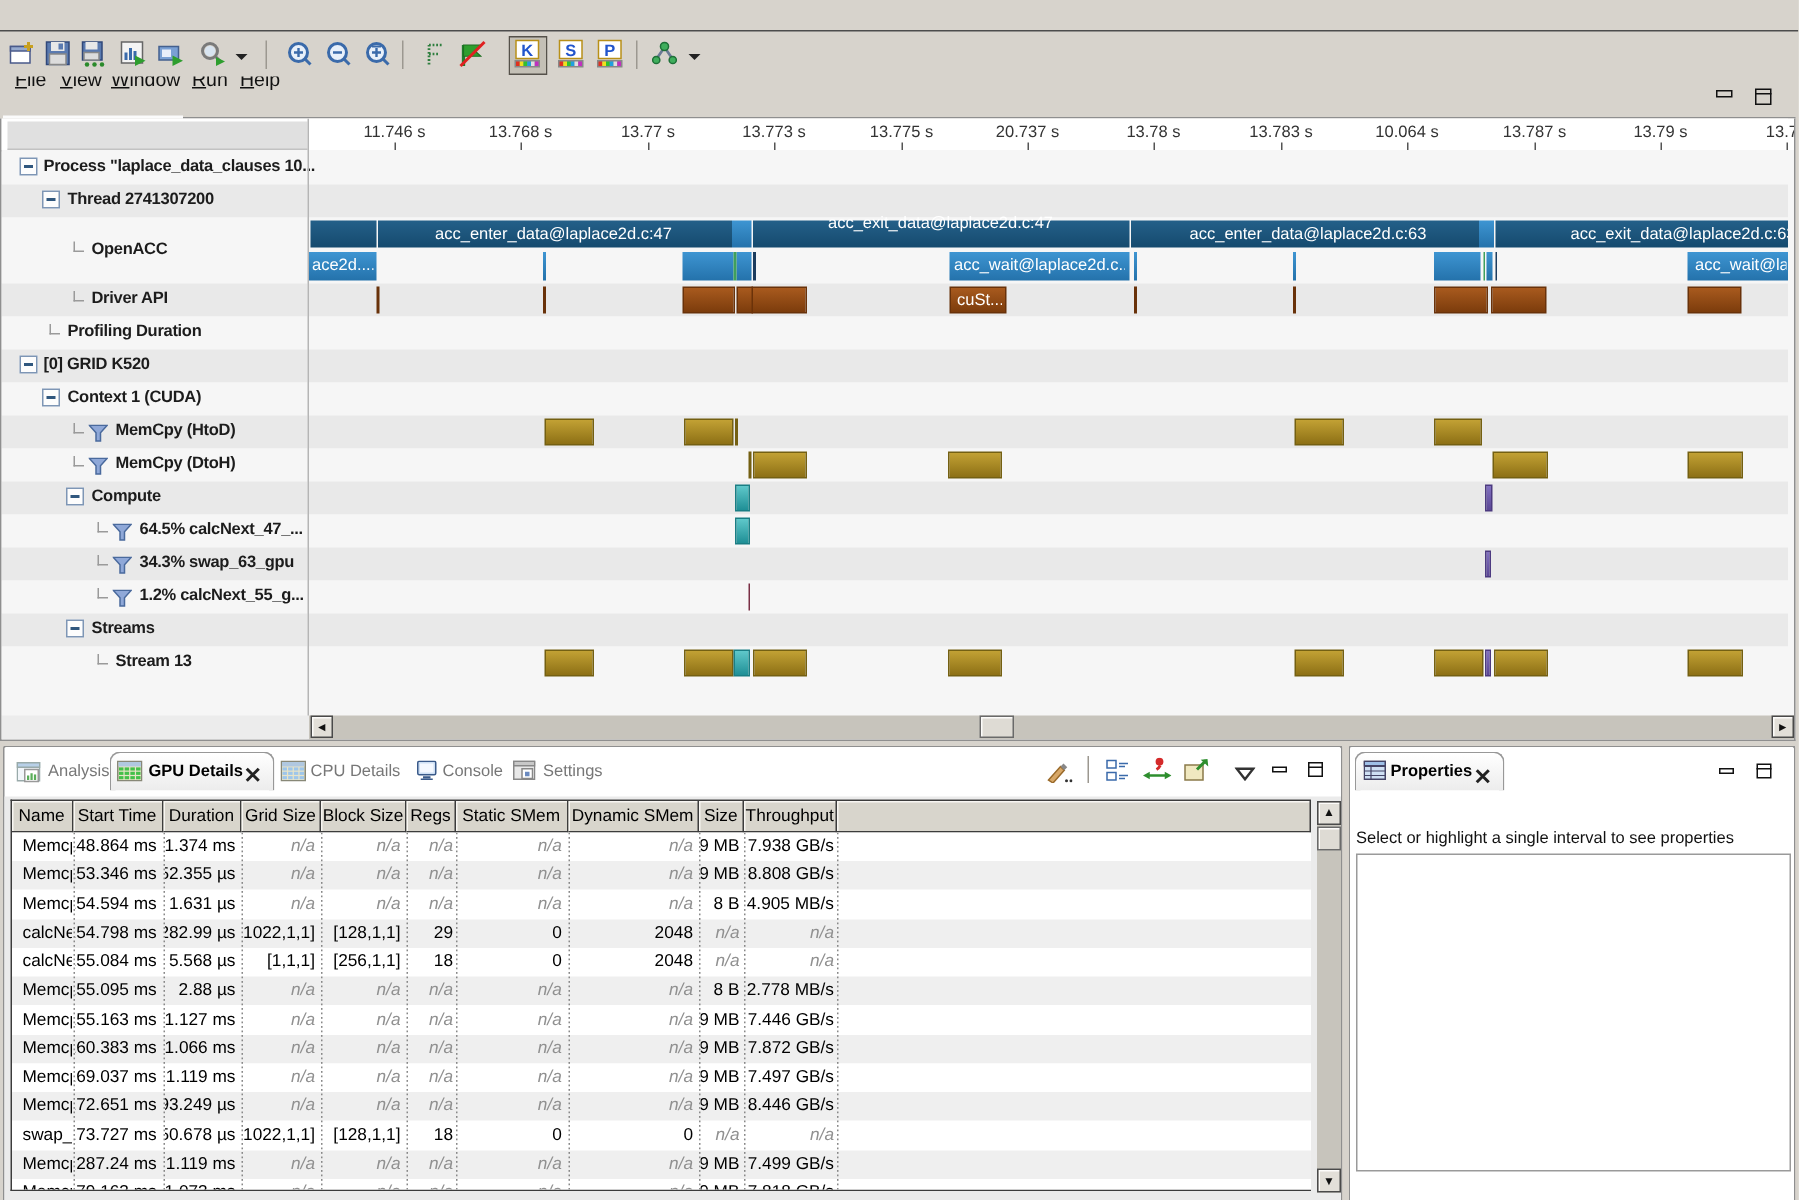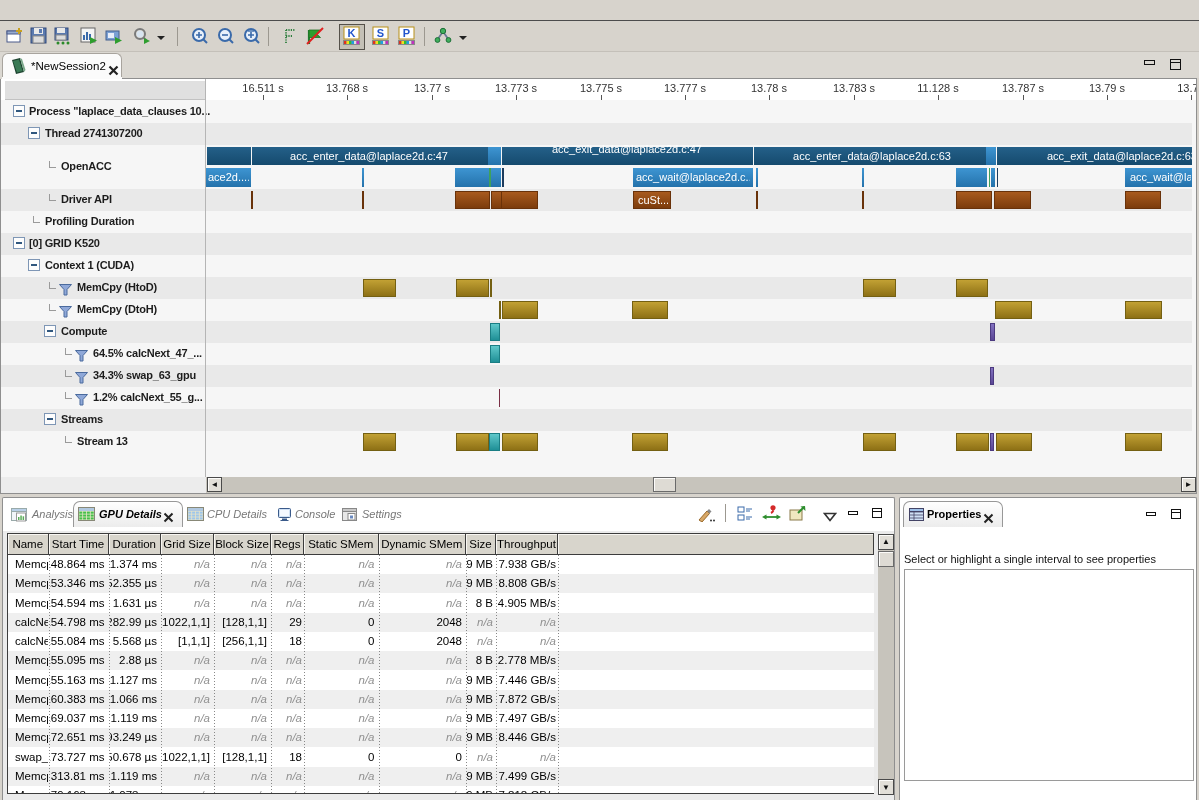--- a/index.html
+++ b/index.html
@@ -33,21 +33,21 @@
 .brown { background:linear-gradient(#a85a1e,#7c3c0c); border:1px solid #69320a; }
 .olive { background:linear-gradient(#c2a134,#8d7015); border:1px solid #746012; }
 .teal  { background:linear-gradient(#5fc8ca,#1f8f96); border:1px solid #1a7e84; }
 .purp  { background:linear-gradient(#8271c0,#5b4795); border:1px solid #4c3a80; }
 .blab { position:absolute; color:#fff; font-size:11px; white-space:nowrap; }
 .sb { background:#c7c4bc; }
 .sbtn { position:absolute; background:#e2dfd8; border:1px solid #4a4a4a; box-shadow:inset 1px 1px 0 #fdfcfa; font-size:8px; color:#111; text-align:center; }
 .sthumb { position:absolute; background:#dedbd4; border:1px solid #6a6a6a; box-shadow:inset 1px 1px 0 #fdfcfa; }
 #bl { position:absolute; left:2px; top:497px; width:893px; height:303px; background:#ffffff; border:1px solid #8f8f8f; border-bottom:none; border-radius:2px 2px 0 0; }
 #props { position:absolute; left:899px; top:497px; width:298px; height:303px; background:#ffffff; border:1px solid #8f8f8f; border-bottom:none; border-radius:2px 2px 0 0; }
-.vtab { position:absolute; font-size:11px;font-style:italic; }
+.vtab { position:absolute; font-size:11px; }
 .vtab .txt { color:#777; }
 .atab { background:linear-gradient(#ffffff,#ececec); border:1px solid #989898; border-bottom:none; border-radius:7px 7px 0 0; }
 #gtable { position:absolute; left:4px; top:35px; width:867px; height:261px; overflow:hidden; border-left:1px solid #3c3c3c; border-top:1px solid #3c3c3c; border-bottom:1.5px solid #3c3c3c; background:#fff; }
 .th { position:absolute; top:0; height:21px; background:#d8d5cc; border-right:1.5px solid #3c3c3c; border-bottom:1.5px solid #3c3c3c; box-shadow:inset 1px 1px 0 #f8f6f2; font-size:11.5px; color:#000; text-align:center; line-height:21px; overflow:hidden; }
 .td { position:absolute; font-size:11.5px; height:19.25px; line-height:19.25px; overflow:hidden; white-space:nowrap; display:flex; align-items:center; }
 .num { justify-content:flex-end; color:#000; }
 .na  { justify-content:flex-end; color:#909090; font-style:italic; }
 .trw { position:absolute; left:0; width:866px; height:19.25px; }
 .colsep { position:absolute; top:21px; width:1px; height:239px; background-image:linear-gradient(#888 1px, transparent 1px); background-size:1px 3px; }
 </style>
@@ -161,33 +161,20 @@
           <rect x="17.5" y="17" width="2.5" height="3" fill="#c030c0"></rect>
 </svg></div>
 <div class="tsep" style="left:424px"></div>
 <div class="abs" style="left:433px;top:5px;width:20px;height:18px"><svg width="20" height="18" viewBox="0 0 20 18">
           <path d="M10 4.5L4.5 12.5M10 4.5l5.5 8" stroke="#6a7a94" stroke-width="1.8"></path>
           <circle cx="10" cy="4" r="2.7" fill="#3fae5c" stroke="#1e7038"></circle>
           <circle cx="4.5" cy="13" r="2.4" fill="#3fae5c" stroke="#1e7038"></circle>
           <circle cx="15.5" cy="13" r="2.4" fill="#3fae5c" stroke="#1e7038"></circle>
         </svg></div>
 <div class="abs" style="left:459px;top:14px;width:0;height:0;border-left:4px solid transparent;border-right:4px solid transparent;border-top:4px solid #222"></div>
-  </div>
-  <div id="tabstrip">
-    <div id="etab">
-<div class="abs" style="left:7px;top:4px"><svg width="18" height="17" viewBox="0 0 18 17">
-            <polygon points="2,2 10,0 14,14 6,16" fill="#1e4430"></polygon>
-            <polygon points="3,3 9,1.6 12.6,13 7,14.4" fill="#3a7a55"></polygon>
-            <polygon points="10,0 14,14 15.5,12 12,1" fill="#7aa88a"></polygon>
-          </svg></div>
-<div class="abs" style="left:105px;top:8px"><svg width="11" height="11" viewBox="0 0 11 11">
-            <path d="M1.5 1.5L9.5 9.5M9.5 1.5L1.5 9.5" stroke="#222" stroke-width="2.2"></path>
-          </svg></div>
-<div class="lbl">*NewSession2</div>
-      </div>
   </div>
 
 <div class="abs" style="left:2px;top:77px;width:120px;height:2px;background:#fbfbfb"></div>
 <div class="abs" style="left:122px;top:78px;width:1075px;height:1px;background:#8f8f8f"></div>
 <div class="abs" style="left:1144px;top:60px;width:11px;height:5px;border:1.5px solid #111"></div>
 <div class="abs" style="left:1170px;top:59px;width:11px;height:11px;border:1.5px solid #111"></div>
 <div class="abs" style="left:1170px;top:62px;width:11px;height:0px;border-top:1.5px solid #111"></div>
 
   <div id="tl">
     <div class="abs" style="left:0;top:0;width:1195px;height:21px;background:#ffffff"></div>
@@ -263,37 +250,37 @@
 <div class="minus" style="left:43px;top:334px"></div>
 <div class="tlab" style="left:60px;top:334px">Streams</div>
 <div class="trow rl" style="top:352px;height:22px"></div>
 <div class="mrow rl" style="top:352px;height:22px"></div>
 <div class="elbow" style="left:64px;top:357px"></div>
 <div class="tlab" style="left:76px;top:356px">Stream 13</div>
 <div class="trow rl" style="top:374px;height:24px"></div>
 <div class="mrow rl" style="top:374px;height:24px"></div>
     <div id="corner"></div>
     <div id="ruler">
-<div class="rlab" style="left:57px">16.511 s</div>
+<div class="rlab" style="left:57px">11.746 s</div>
 <div class="tick" style="left:57px"></div>
 <div class="rlab" style="left:141px">13.768 s</div>
 <div class="tick" style="left:141px"></div>
 <div class="rlab" style="left:226px">13.77 s</div>
 <div class="tick" style="left:226px"></div>
 <div class="rlab" style="left:310px">13.773 s</div>
 <div class="tick" style="left:310px"></div>
 <div class="rlab" style="left:395px">13.775 s</div>
 <div class="tick" style="left:395px"></div>
-<div class="rlab" style="left:479px">13.777 s</div>
+<div class="rlab" style="left:479px">20.737 s</div>
 <div class="tick" style="left:479px"></div>
 <div class="rlab" style="left:563px">13.78 s</div>
 <div class="tick" style="left:563px"></div>
 <div class="rlab" style="left:648px">13.783 s</div>
 <div class="tick" style="left:648px"></div>
-<div class="rlab" style="left:732px">11.128 s</div>
+<div class="rlab" style="left:732px">10.064 s</div>
 <div class="tick" style="left:732px"></div>
 <div class="rlab" style="left:817px">13.787 s</div>
 <div class="tick" style="left:817px"></div>
 <div class="rlab" style="left:901px">13.79 s</div>
 <div class="tick" style="left:901px"></div>
 <div class="rlab" style="left:985px">13.79</div>
 <div class="tick" style="left:985px"></div>
     </div>
     <div id="treecol"></div>
 <div class="bar dblue" style="left:206px;top:68px;width:43.5px;height:18px;z-index:1"></div>
@@ -813,21 +800,21 @@
           <span style="white-space:nowrap">n/a</span>
         </div>
 <div class="td na" style="left:489px;top:213.5px;width:59px">
           <span style="white-space:nowrap">n/a</span>
         </div>
 <div class="trw" style="top:232.8px;background:#efefef"></div>
 <div class="td" style="left:7px;top:232.8px;width:32.5px;color:#000">
           <span style="white-space:nowrap">Memcpy</span>
         </div>
 <div class="td num" style="left:41.5px;top:232.8px;width:55.0px">
-          <span style="white-space:nowrap">313.81 ms</span>
+          <span style="white-space:nowrap">287.24 ms</span>
         </div>
 <div class="td num" style="left:101.5px;top:232.8px;width:47.5px">
           <span style="white-space:nowrap">1.119 ms</span>
         </div>
 <div class="td na" style="left:154px;top:232.8px;width:48px">
           <span style="white-space:nowrap">n/a</span>
         </div>
 <div class="td na" style="left:207px;top:232.8px;width:52px">
           <span style="white-space:nowrap">n/a</span>
         </div>

